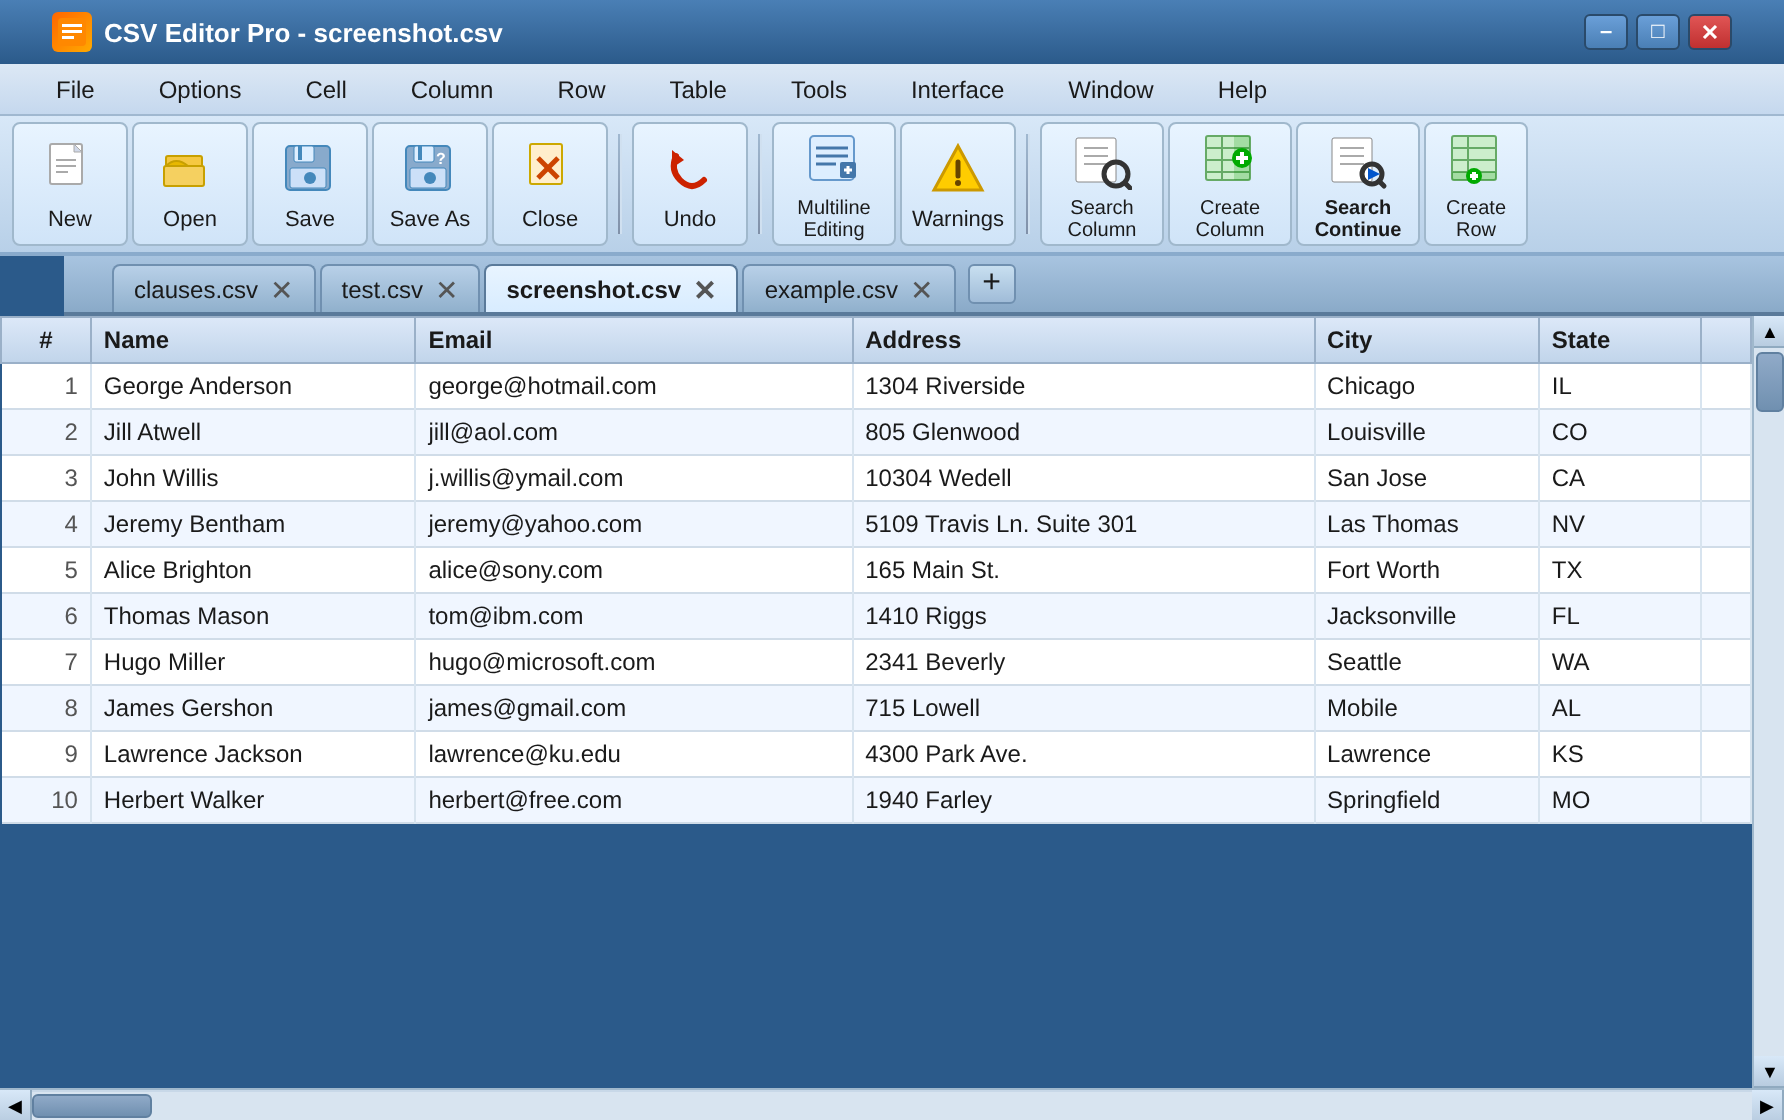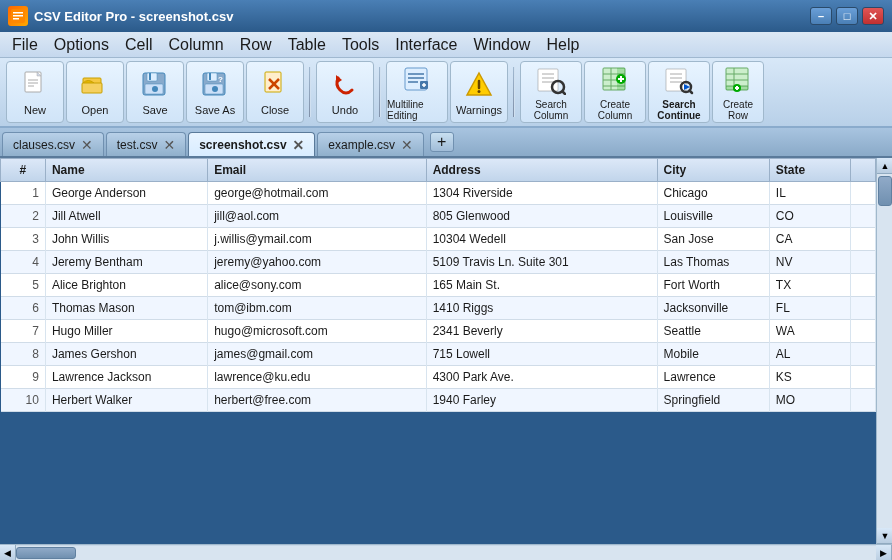--- a/index.html
+++ b/index.html
@@ -11,21 +11,21 @@
       font-size: 12px;
       background: #2b5a8a;
     }
 
     
     .title-bar {
       background: linear-gradient(to bottom, #4a7fb5, #2b5a8a);
       height: 32px;
       display: flex;
       align-items: center;
-      padding: 0 8px;
+      padding: 0 26px;
       color: white;
       font-size: 13px;
       font-weight: bold;
       user-select: none;
     }
     .title-bar .app-icon {
       width: 20px;
       height: 20px;
       margin-right: 6px;
       background: linear-gradient(135deg, #ff6600, #ffaa00);
@@ -64,23 +64,24 @@
       display: flex;
       align-items: center;
       padding: 0 4px;
       border-bottom: 1px solid #a0b8d0;
     }
     .menu-item {
       padding: 2px 8px;
       color: #1a1a1a;
       cursor: pointer;
       border-radius: 3px;
-      font-size: 16px;
+      font-size: 12px;
       text-decoration: underline;
       text-decoration-color: transparent;
+      margin-left: 16px;
     }
 
     
     .toolbar {
       background: linear-gradient(to bottom, #d8e8f8, #b8d0e8);
       height: 70px;
       display: flex;
       align-items: center;
       padding: 4px 6px;
       gap: 2px;
@@ -115,22 +116,23 @@
       align-items: center;
       justify-content: center;
     }
 
     
     .tabs-bar {
       background: linear-gradient(to bottom, #a8c4e0, #8aaac8);
       height: 30px;
       display: flex;
       align-items: flex-end;
-      padding: 0 2px;
+      padding: 0 24px;
       border-bottom: 2px solid #5a7a9a;
+      margin-left: 32px;
     }
     .tab {
       display: flex;
       align-items: center;
       padding: 4px 10px;
       font-size: 12px;
       cursor: pointer;
       border-radius: 4px 4px 0 0;
       border: 1px solid #7090b0;
       border-bottom: none;
@@ -401,21 +403,21 @@
       <svg width="30" height="30" viewBox="0 0 30 30">
         <rect x="3" y="3" width="22" height="22" rx="2" fill="#ddeeff" stroke="#6699cc" stroke-width="1"></rect>
         <line x1="6" y1="9" x2="22" y2="9" stroke="#4477aa" stroke-width="1.5"></line>
         <line x1="6" y1="13" x2="22" y2="13" stroke="#4477aa" stroke-width="1.5"></line>
         <line x1="6" y1="17" x2="16" y2="17" stroke="#4477aa" stroke-width="1.5"></line>
         <rect x="18" y="16" width="8" height="8" rx="1" fill="#4477aa"></rect>
         <line x1="20" y1="20" x2="24" y2="20" stroke="white" stroke-width="1.5"></line>
         <line x1="22" y1="18" x2="22" y2="22" stroke="white" stroke-width="1.5"></line>
       </svg>
     </div>
-    <span style="font-size:10px;">Multiline Editing</span>
+    <span style="font-size:10px;text-align:center;">Multiline Editing</span>
   </div>
 
   <div class="tool-btn">
     <div class="tool-icon">
       <svg width="30" height="30" viewBox="0 0 30 30">
         <polygon points="15,3 27,25 3,25" fill="#ffcc00" stroke="#cc9900" stroke-width="1.5"></polygon>
         <line x1="15" y1="11" x2="15" y2="18" stroke="#664400" stroke-width="2.5" stroke-linecap="round"></line>
         <circle cx="15" cy="21.5" r="1.5" fill="#664400"></circle>
       </svg>
     </div>

